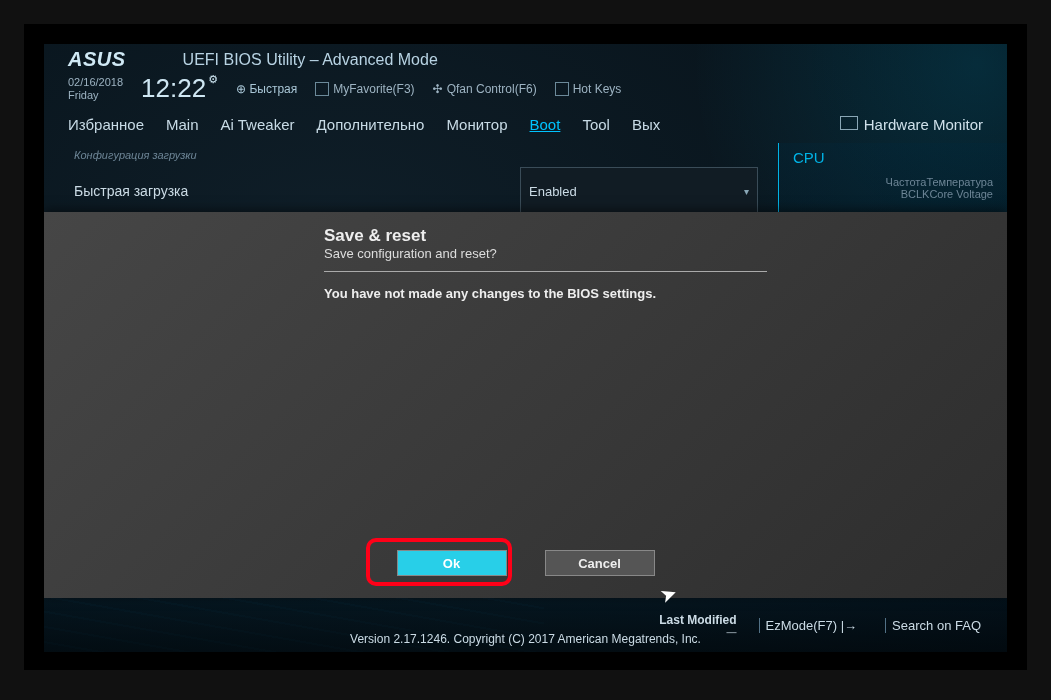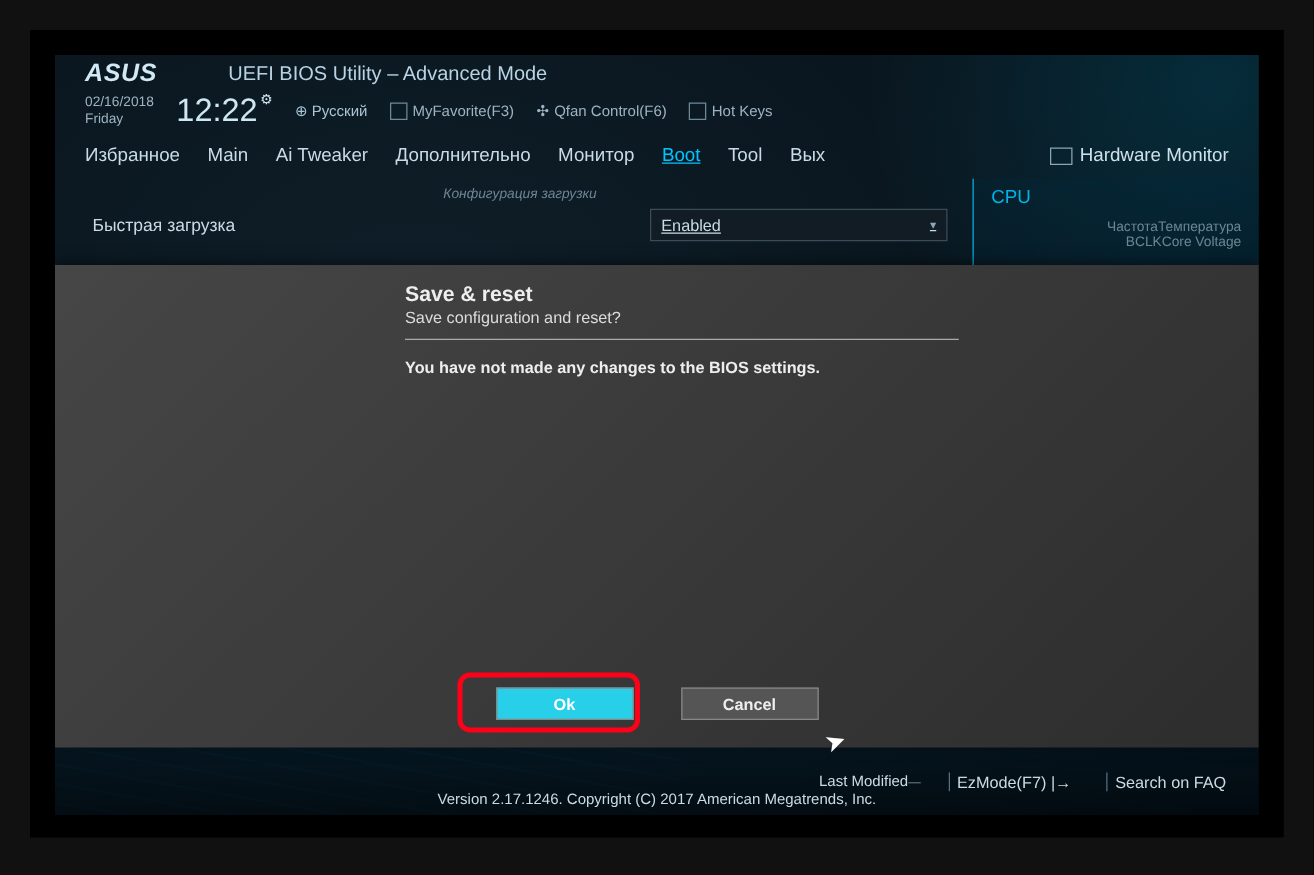--- a/index.html
+++ b/index.html
@@ -72,43 +72,42 @@
     display:flex; gap: 22px;
     padding: 6px 24px 10px 24px;
     font-size: 15px;
     color:#c8dbe6;
     z-index:2;
   }
   .tab { cursor:pointer; }
   .tab.active { color:#00c3ff; text-decoration: underline; }
   .hwmon {
     margin-left:auto;
-    display:flex; align-items:center; gap:6px;
+    display:flex; gap:6px;
     font-size:15px; color:#cfe0ea;
   }
   .hwmon .hwico{ width:16px;height:12px;border:1px solid #8aa7b6;}
   
   .main {
     position:relative;
     display:flex;
     height: calc(100% - 170px);
     z-index:2;
   }
   .main-left {
     flex: 1;
     padding: 6px 20px 6px 30px;
   }
-  .breadcrumb { font-size:11px; color:#6d8596; margin-bottom:6px; font-style:italic;text-align:center;}
+  .breadcrumb { font-size:11px; color:#6d8596; margin-bottom:6px; font-style:italic;}
   .setting-row { display:flex; justify-content:space-between; align-items:center; margin-bottom:22px; font-size:14px;}
   .setting-row .lbl { color:#cbdbe5;}
   .dropdown {
     width:220px; height:24px; background:#111c24; border:1px solid #3a4c58; color:#cbdbe5;
-    display:flex; align-items:center; justify-content:space-between; padding:0 8px; font-size:13px;
+    display:flex; align-items:center; justify-content:space-between; padding:11px 8px; font-size:13px;
     cursor:pointer;
-    text-decoration:underline;
   }
   .dropdown .arr { font-size:10px; color:#8aa7b6;}
   .main-right {
     width:200px;
     border-left:1px solid #00b3e6;
     padding: 6px 14px;
     color:#8aa7b6;
     font-size:13px;
     background: linear-gradient(180deg, rgba(0,40,60,0.3), rgba(0,0,0,0.2));
   }
@@ -161,21 +160,21 @@
     left:0; right:0; bottom:0;
     height:54px;
     display:flex; align-items:center; justify-content:flex-end;
     gap: 22px;
     padding: 0 20px;
     font-size:13px; color:#cbdbe5;
     z-index:4;
     background: linear-gradient(180deg, rgba(0,30,45,0.3), rgba(0,10,15,0.6));
   }
   .footer .ver { position:absolute; left:50%; transform:translateX(-50%); bottom:6px; font-size:12px; color:#cbdbe5;}
-  .footer .lm { display:flex; flex-direction:row; align-items:flex-end; font-size:12px;}
+  .footer .lm { display:flex; flex-direction:column; align-items:flex-end; font-size:12px;font-weight:bold;}
   .footer .link { cursor:pointer; padding:0 6px; border-left:1px solid #527186;}
   .cursor-arrow {
     position:absolute;
     right:330px; bottom:46px;
     z-index:7;
     color:#fff;
     font-size:20px;
     transform:rotate(-20deg);
   }
 </style>
@@ -192,21 +191,21 @@
 
   <div class="row2">
     <div class="date-block">
       <span>02/16/2018</span>
       <span>Friday</span>
     </div>
     <div class="clock">
       <span>12:22</span>
         <sup>⚙</sup>
     </div>
-    <span class="lang">⊕ <span>Русский</span></span>
+    <span class="lang">⊕ <span>Быстрая</span></span>
     <span class="topbtn">
         <span class="ico"></span>
         <span>MyFavorite(F3)</span>
       </span>
     <span class="topbtn">
         <span>✣</span>
         <span>Qfan Control(F6)</span>
       </span>
     <span class="topbtn">
         <span class="ico"></span>

